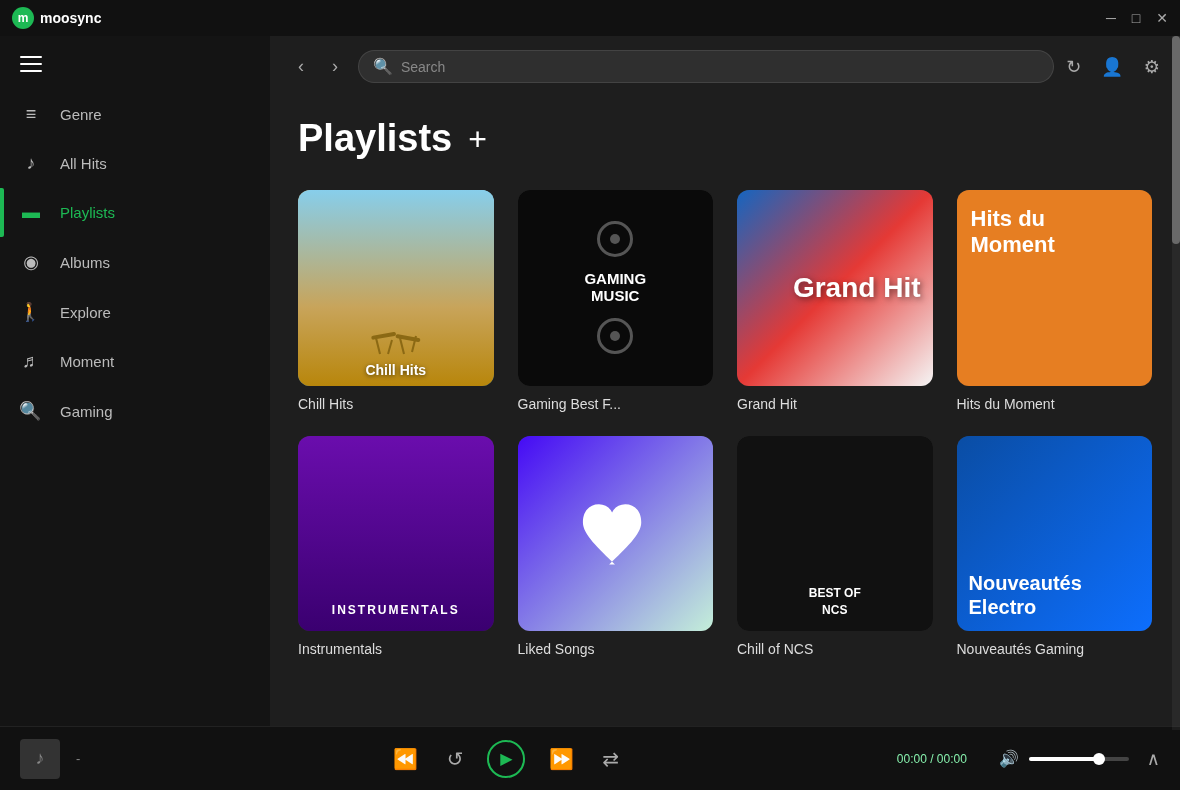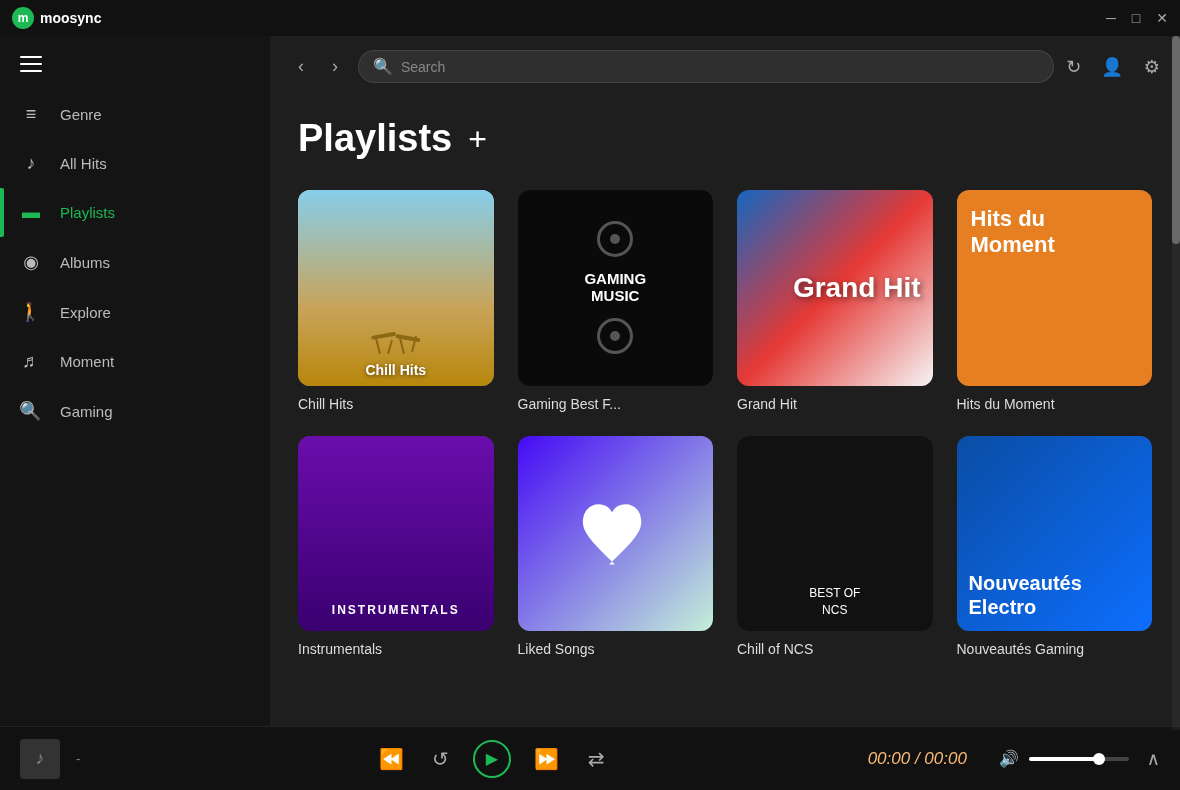--- a/index.html
+++ b/index.html
@@ -335,24 +335,23 @@
       border: 2px solid #1db954;
       background: none;
       color: #1db954;
       font-size: 16px;
       cursor: pointer;
       display: flex;
       align-items: center;
       justify-content: center;
     }
     .time-display {
-      font-size: 17px;
-      color: #fdba74;
+      font-size: 12px;
+      color: #86efac;
       white-space: nowrap;
-      font-style: italic;
     }
     .volume-section {
       display: flex;
       align-items: center;
       gap: 10px;
       margin-left: 16px;
     }
     .volume-bar {
       width: 100px;
       height: 4px;
@@ -576,21 +575,21 @@
         </div>
 
         <div class="playlist-card">
           <div class="playlist-thumb">
             <div class="spotify-badge">
               <svg width="14" height="14" viewBox="0 0 24 24" fill="white">
                   <path d="M12 0C5.4 0 0 5.4 0 12s5.4 12 12 12 12-5.4 12-12S18.66 0 12 0zm5.521 17.34c-.24.359-.66.48-1.021.24-2.82-1.74-6.36-2.101-10.561-1.141-.418.122-.779-.179-.899-.539-.12-.421.18-.78.54-.9 4.56-1.021 8.52-.6 11.64 1.32.42.18.479.659.301 1.02zm1.44-3.3c-.301.42-.841.6-1.262.3-3.239-1.98-8.159-2.58-11.939-1.38-.479.12-1.02-.12-1.14-.6-.12-.48.12-1.021.6-1.141C9.6 9.9 15 10.561 18.72 12.84c.361.181.54.78.241 1.2zm.12-3.36C15.24 8.4 8.82 8.16 5.16 9.301c-.6.179-1.2-.181-1.38-.721-.18-.601.18-1.2.72-1.381 4.26-1.26 11.28-1.02 15.721 1.621.539.3.719 1.02.419 1.56-.299.421-1.02.599-1.559.3z"></path>
                 </svg>
             </div>
             <div style="position:absolute;inset:0;background:#111;display:flex;flex-direction:column;align-items:center;justify-content:flex-end;padding-bottom:12px;">
-              <div style="font-size:12px;font-weight:400;color:#fff;text-align:center;line-height:1.4;">BEST OF<br>NCS</div>
+              <div style="font-size:12px;font-weight:700;color:#fff;text-align:center;line-height:1.4;">BEST OF<br>NCS</div>
             </div>
           </div>
           <span class="playlist-name">Chill of NCS</span>
         </div>
 
         <div class="playlist-card">
           <div class="playlist-thumb">
             <div class="spotify-badge">
               <svg width="14" height="14" viewBox="0 0 24 24" fill="white">
                   <path d="M12 0C5.4 0 0 5.4 0 12s5.4 12 12 12 12-5.4 12-12S18.66 0 12 0zm5.521 17.34c-.24.359-.66.48-1.021.24-2.82-1.74-6.36-2.101-10.561-1.141-.418.122-.779-.179-.899-.539-.12-.421.18-.78.54-.9 4.56-1.021 8.52-.6 11.64 1.32.42.18.479.659.301 1.02zm1.44-3.3c-.301.42-.841.6-1.262.3-3.239-1.98-8.159-2.58-11.939-1.38-.479.12-1.02-.12-1.14-.6-.12-.48.12-1.021.6-1.141C9.6 9.9 15 10.561 18.72 12.84c.361.181.54.78.241 1.2zm.12-3.36C15.24 8.4 8.82 8.16 5.16 9.301c-.6.179-1.2-.181-1.38-.721-.18-.601.18-1.2.72-1.381 4.26-1.26 11.28-1.02 15.721 1.621.539.3.719 1.02.419 1.56-.299.421-1.02.599-1.559.3z"></path>

